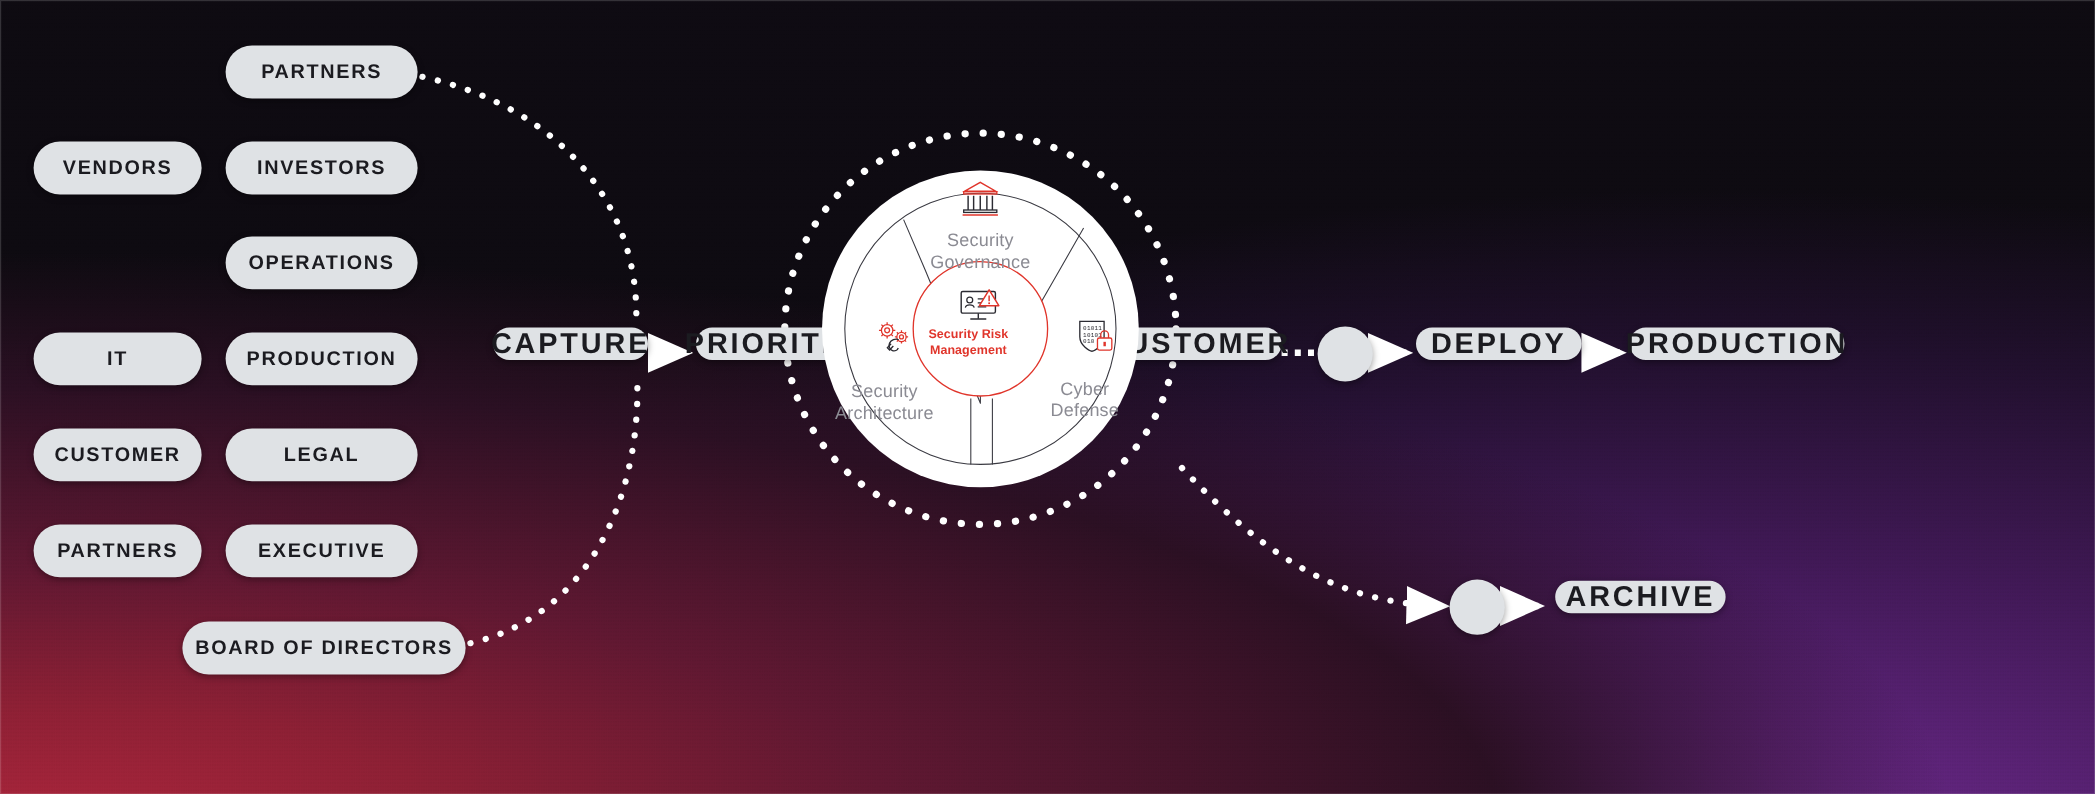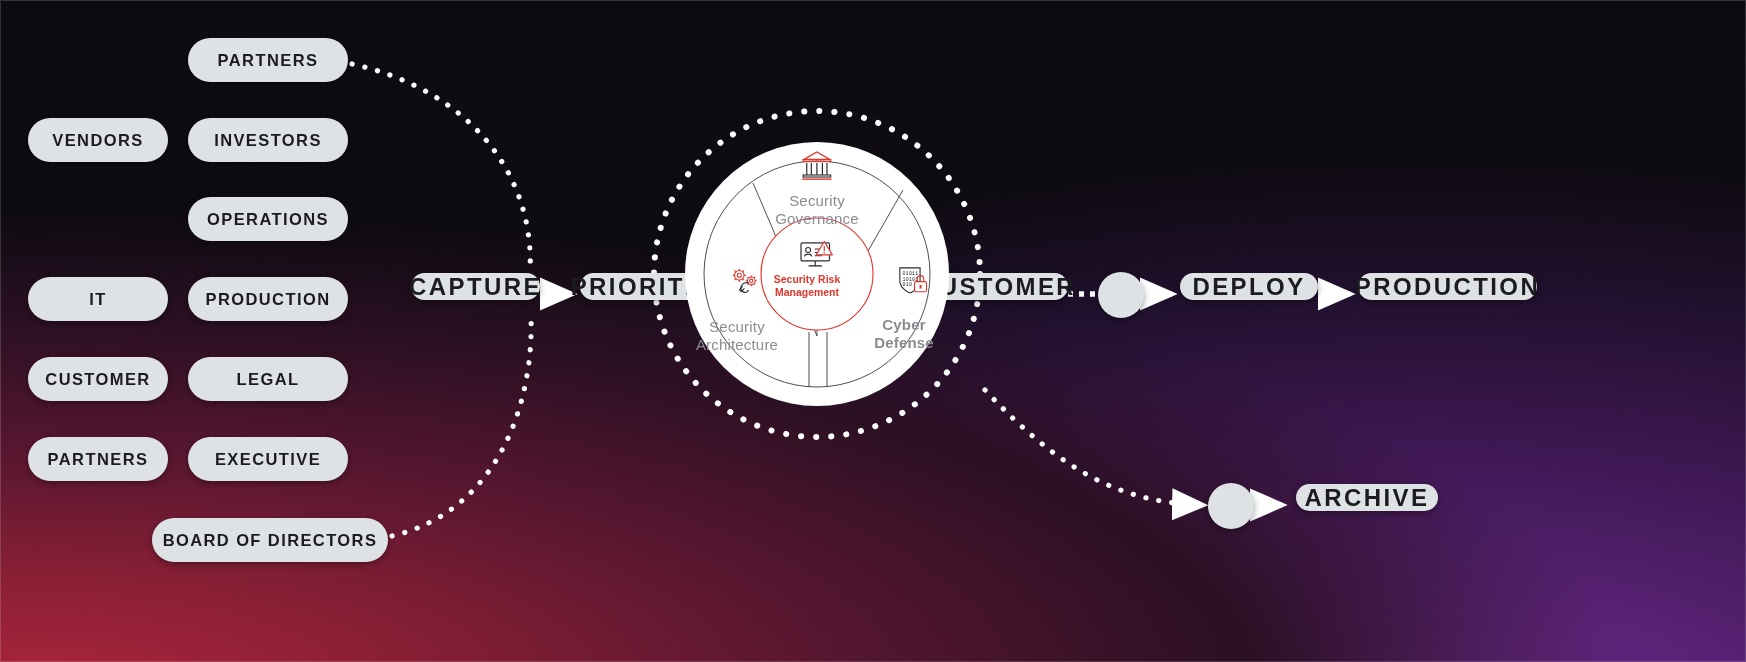--- a/index.html
+++ b/index.html
@@ -247,21 +247,21 @@
         <path d="M 24.5 0.5 L 33 14.5 L 16 14.5 Z" fill="#ffffff" stroke="#e0352b" stroke-width="1.3" stroke-linejoin="round"></path>
         <line x1="24.5" y1="5.5" x2="24.5" y2="10.5" stroke="#e0352b" stroke-width="1.3"></line>
         <circle cx="24.5" cy="12.4" r="0.85" fill="#e0352b"></circle>
       </g>
     </svg>
 
     <div class="seg-label" style="left:115px; top:88px; width:110px;">
       <div>Security</div>
       <div>Governance</div>
     </div>
-    <div class="seg-label" style="left:207px; top:212px; width:100px;font-weight:bold;">
+    <div class="seg-label" style="left:207px; top:212px; width:100px;">
       <div>Cyber</div>
       <div>Defense</div>
     </div>
     <div class="seg-label" style="left:38px; top:214px; width:104px;">
       <div>Security</div>
       <div>Architecture</div>
     </div>
     <div class="core-label" style="left:100px; top:170px; width:120px;text-align:center;">
       <div>Security Risk</div>
       <div>Management</div>

